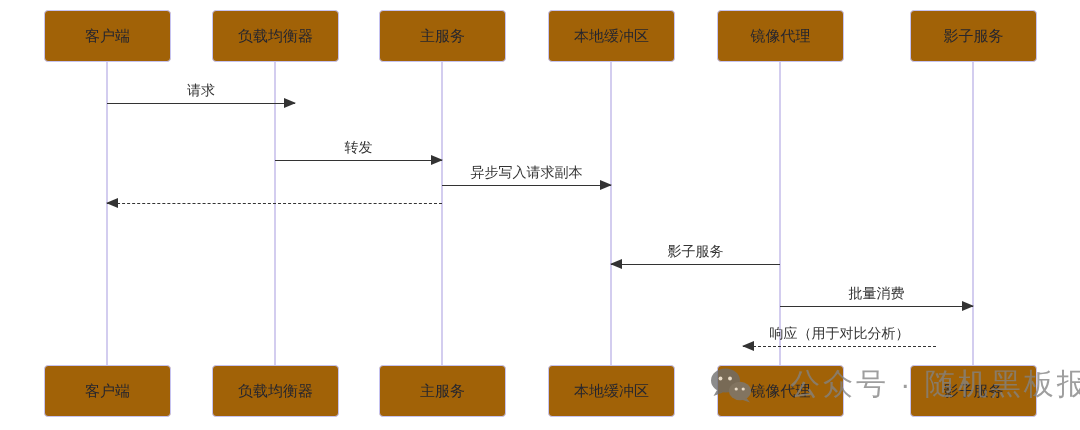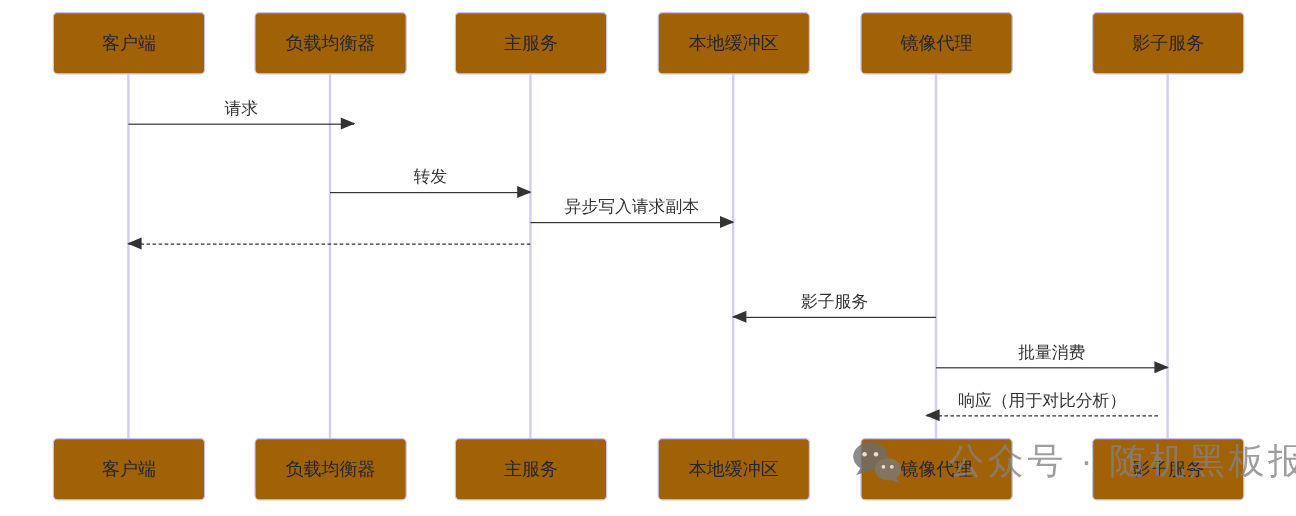--- a/index.html
+++ b/index.html
@@ -164,21 +164,21 @@
     </div>
   </div>
 
   <div class="message" style="left:780px; top:284px; width:193px">
     <div class="msg-label">批量消费</div>
     <div class="msg-line solid">
       <span class="arrowhead right"></span>
     </div>
   </div>
 
-  <div class="message" style="left:772px; top:324px; width:193px">
+  <div class="message" style="left:743px; top:324px; width:193px">
     <div class="msg-label">响应（用于对比分析）</div>
     <div class="msg-line dashed">
       <span class="arrowhead left"></span>
     </div>
   </div>
 
   <div class="watermark">
     <svg class="watermark-icon" viewBox="0 0 42 36" aria-hidden="true">
       <ellipse cx="15.5" cy="13.5" rx="14.5" ry="12" fill="#6d6d6d"></ellipse>
       <path d="M7 23 L3.5 29 L13 25.5 Z" fill="#6d6d6d"></path>

